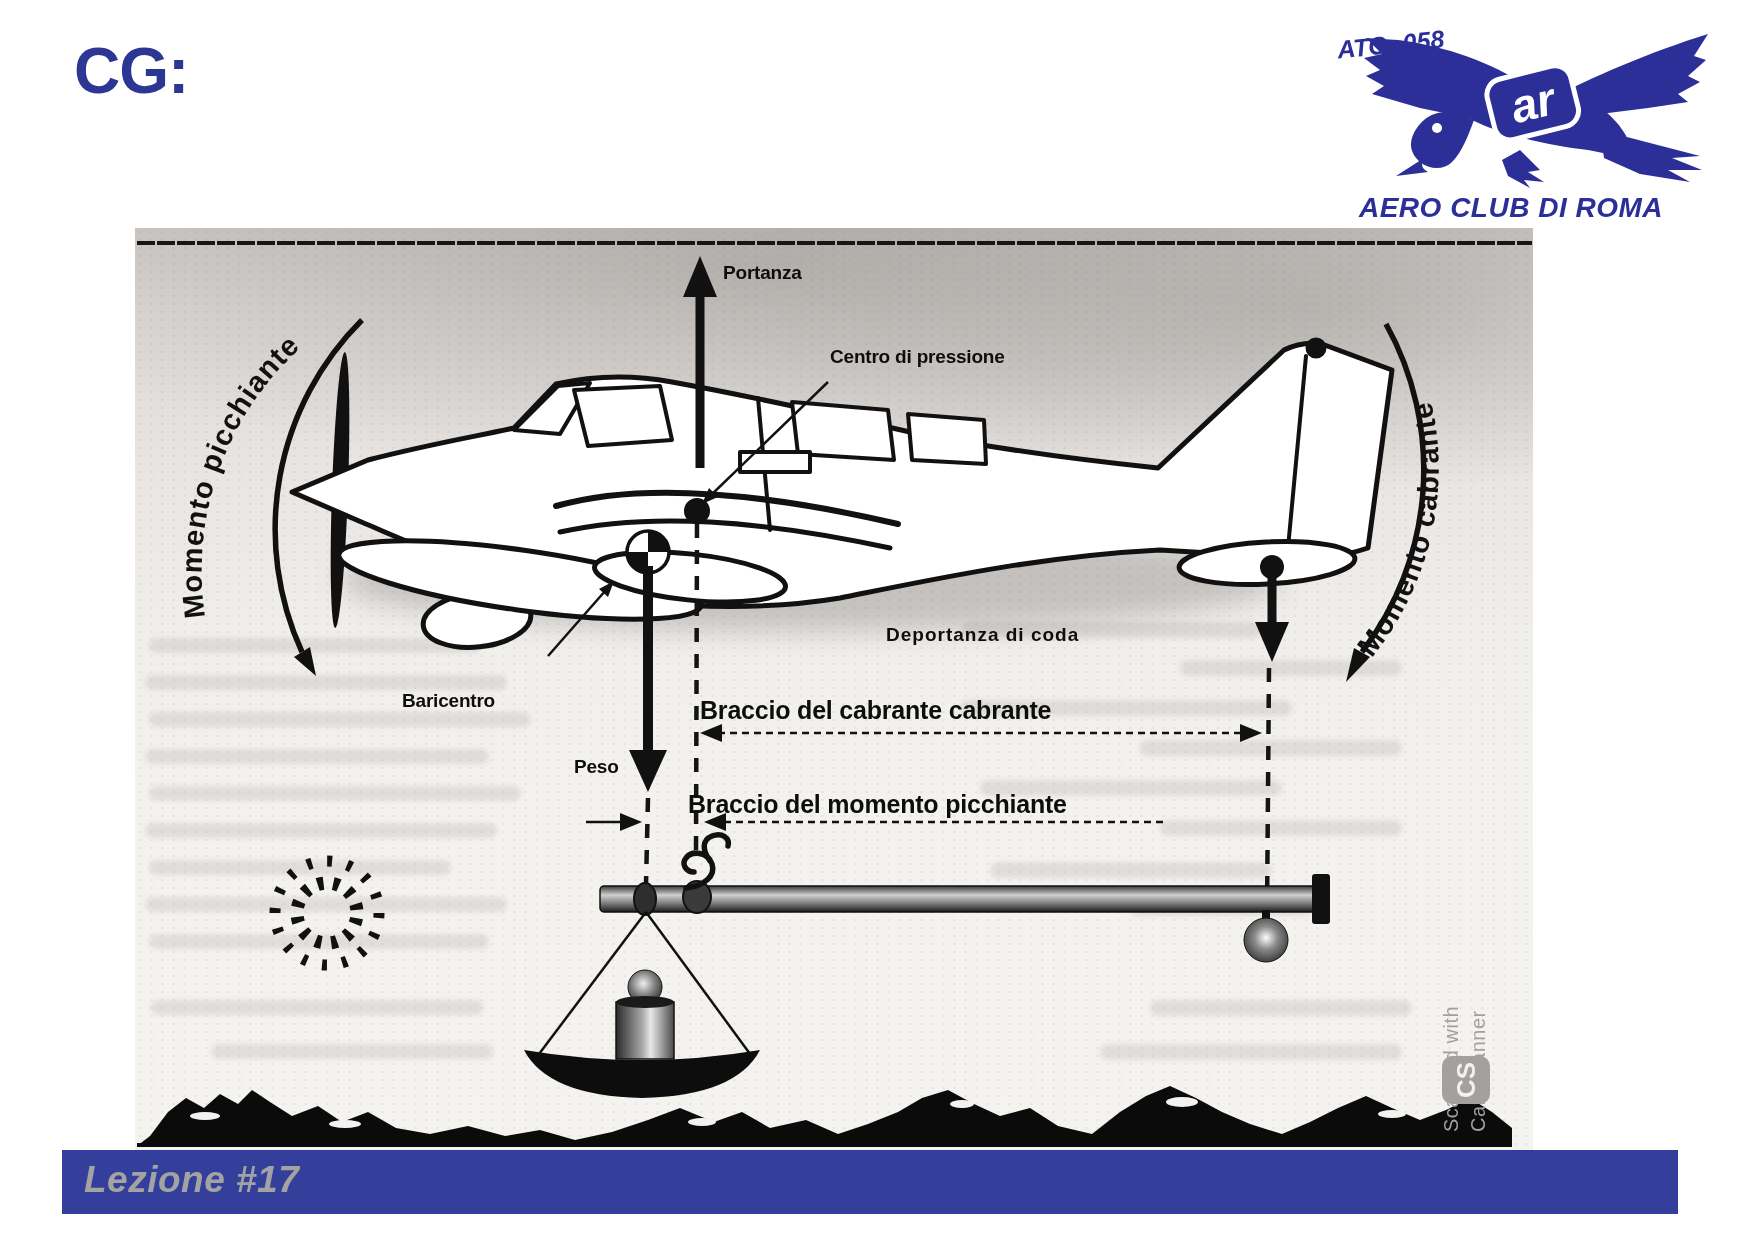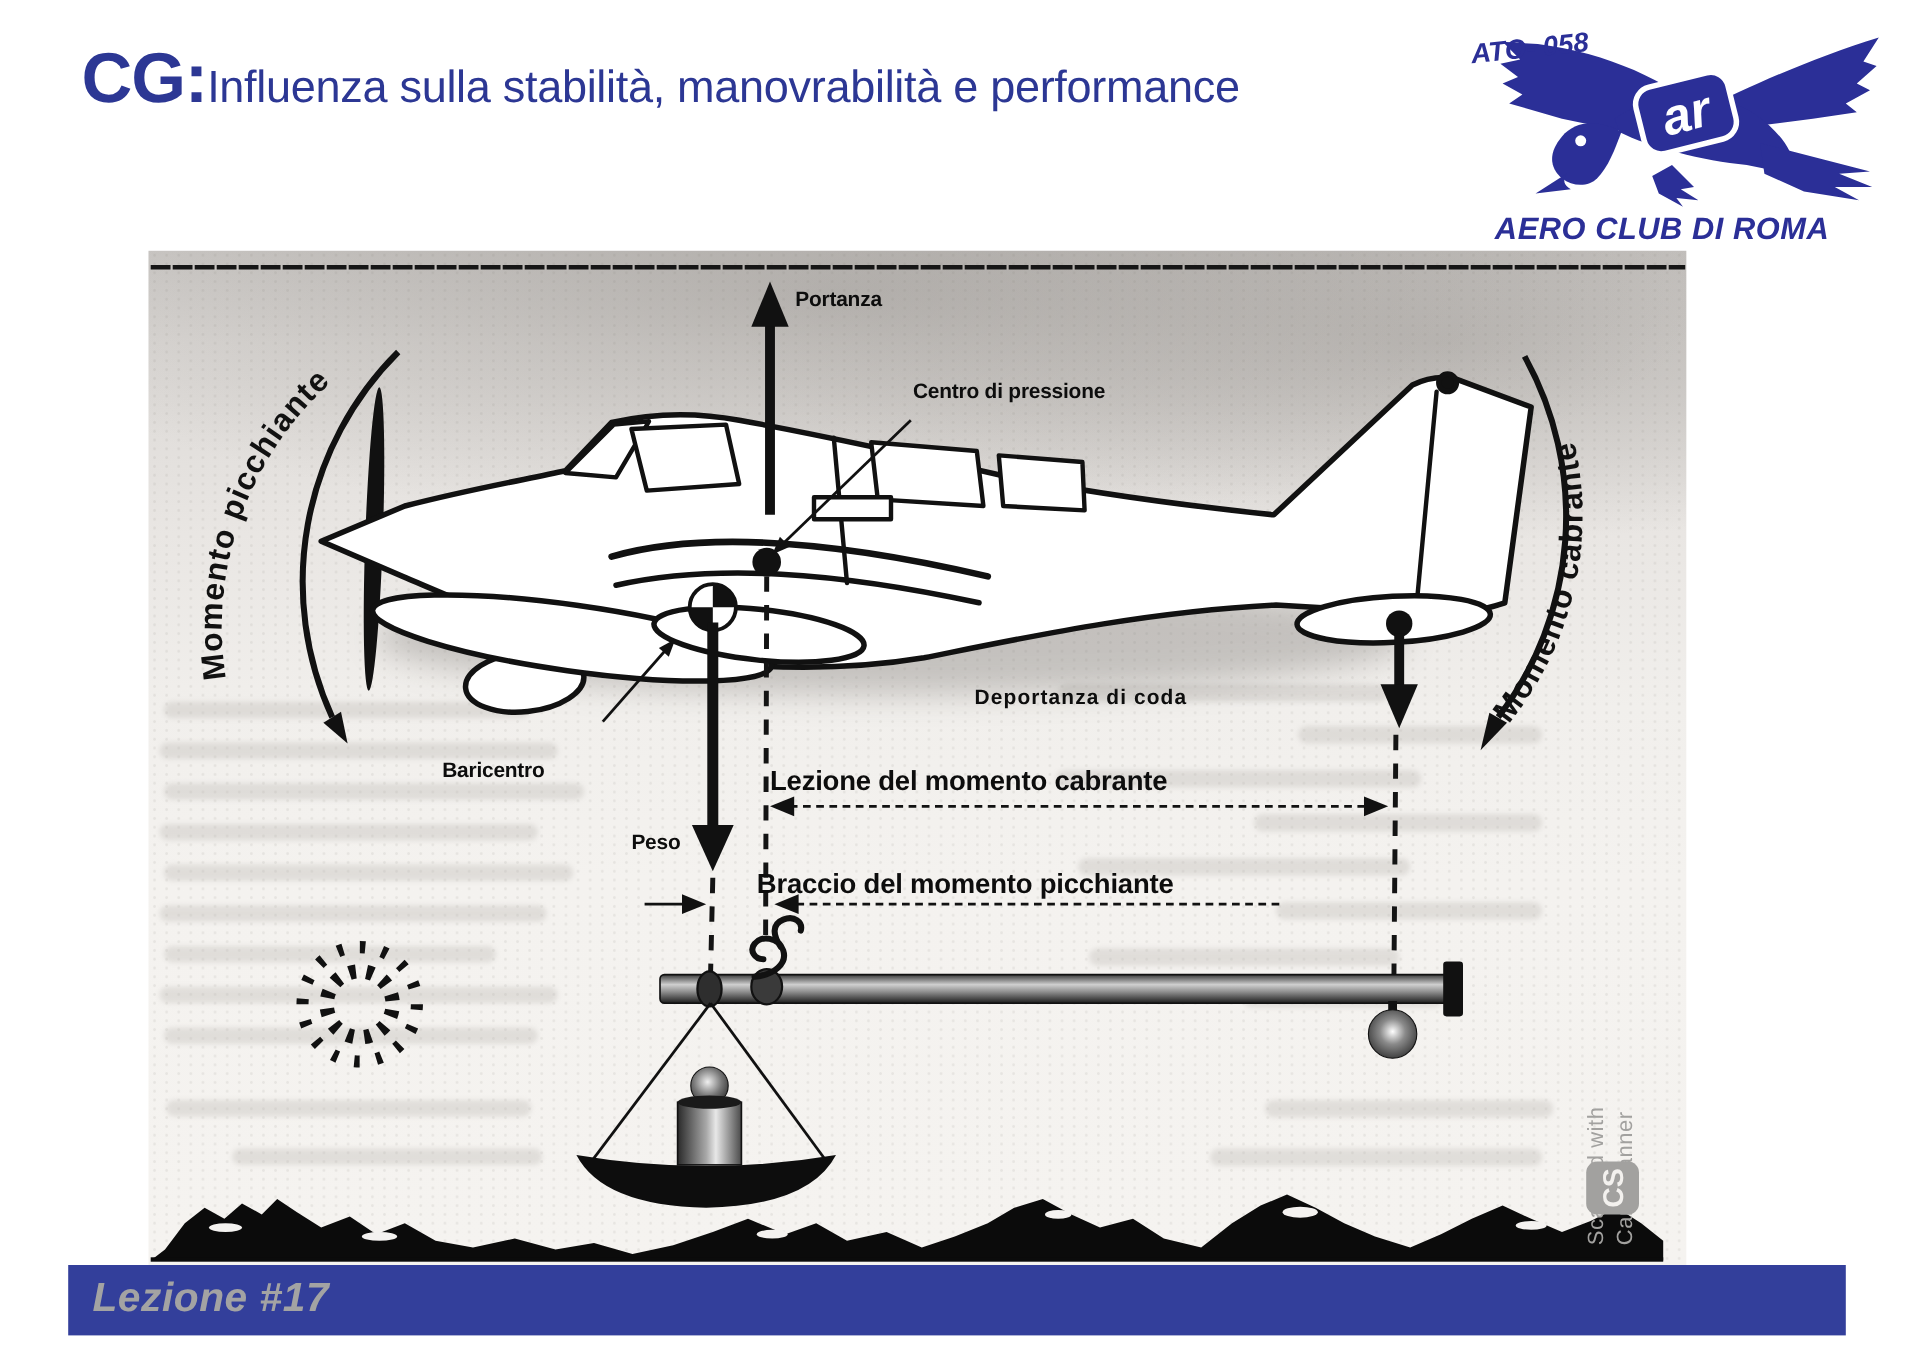--- a/index.html
+++ b/index.html
@@ -39,21 +39,20 @@
   .footer .lesson{position:absolute;left:22px;top:9px;color:#a3a3a3;font-size:37px;
      font-weight:bold;font-style:italic;letter-spacing:0.5px;}
 </style>
 </head>
 <body>
 
 <div class="slide">
 
   <div class="title">
     <span class="t1">CG:</span>
-    <span class="t2">Influenza sulla stabilità, manovrabilità e performance</span>
   </div>
   <div class="ato">ATO- 058</div>
   <div class="orgname">AERO CLUB DI ROMA</div>
 
   <div class="scan">
 
     <div class="bleed" style="left:14px;top:410px;width:332px;height:15px;"></div>
     <div class="bleed" style="left:10px;top:447px;width:362px;height:15px;"></div>
     <div class="bleed" style="left:14px;top:484px;width:382px;height:15px;"></div>
     <div class="bleed" style="left:10px;top:521px;width:344px;height:15px;"></div>
@@ -257,21 +256,21 @@
         <text x="1533" y="119" text-anchor="middle" font-size="46" font-style="italic" font-weight="bold" fill="#fff">ar</text>
       </g>
     </g>
   </svg>
 
   <div class="lbl" style="left:723px;top:262px;">Portanza</div>
   <div class="lbl" style="left:830px;top:346px;">Centro di pressione</div>
   <div class="lbl" style="left:402px;top:646px;margin-top:44px;">Baricentro</div>
   <div class="lbl" style="left:552px;top:756px;margin-left:22px;">Peso</div>
   <div class="lbl" style="left:886px;top:624px;letter-spacing:1px;">Deportanza di coda</div>
-  <div class="lbl small" style="left:700px;top:696px;">Lezione del momento cabrante</div>
+  <div class="lbl small" style="left:700px;top:696px;">Braccio del cabrante cabrante</div>
   <div class="lbl small" style="left:688px;top:790px;">Braccio del momento picchiante</div>
 
   <div class="wm-text">
     <div>Scanned with</div>
     <div>CamScanner</div>
   </div>
   <div class="wm-badge">CS</div>
 
   <div class="footer">
     <span class="lesson">Lezione #17</span>

